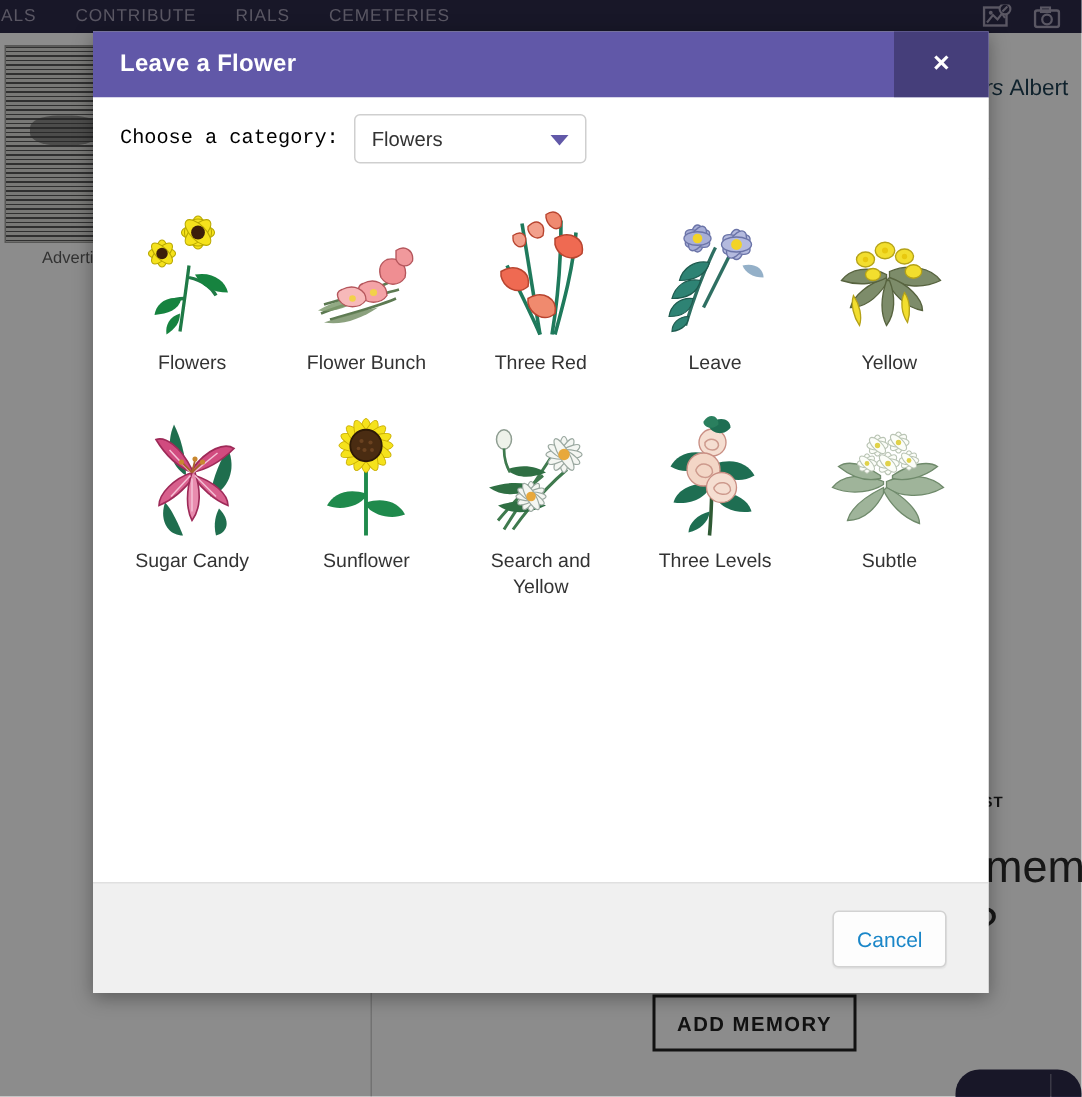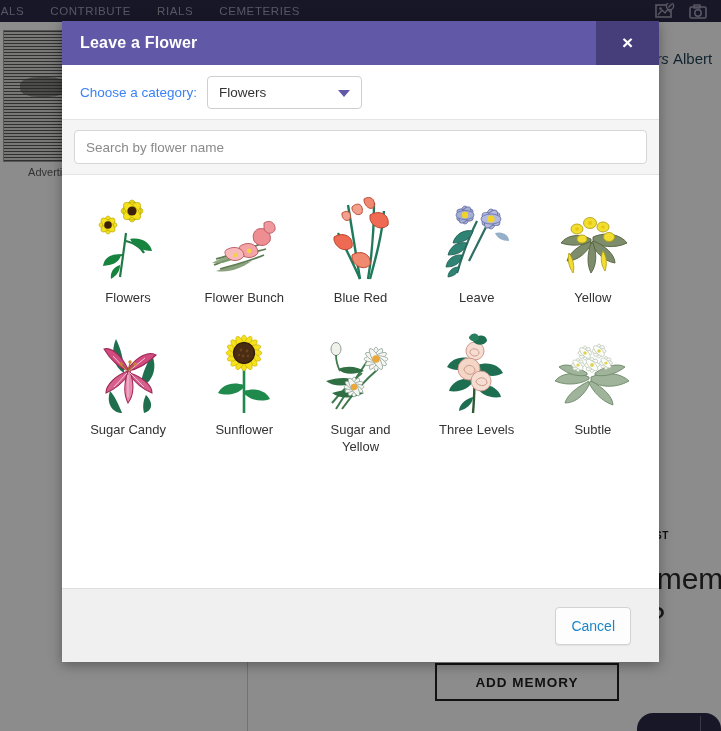--- a/index.html
+++ b/index.html
@@ -54,21 +54,21 @@
     position: absolute; left: 655px; top: 530px;
     font-size: 10px; font-weight: bold; color: #222; letter-spacing: .6px;
     white-space: nowrap;
   }
   .bg-question {
     position: absolute; left: 640px; top: 560px;
     font-size: 30px; color: #2a2a2a; line-height: 1.25; white-space: nowrap;
   }
   .bg-addmemory {
     position: absolute; left: 435px; top: 663px;
-    width: 184px; height: 38px;
+    width: 136px; height: 38px;
     border: 2px solid #222; background: transparent;
     display: flex; align-items: center; justify-content: center;
     font-size: 13.5px; font-weight: bold; letter-spacing: 1px; color: #222;
   }
   .bg-chat {
     position: absolute; left: 637px; top: 713px; width: 84px; height: 30px;
     background: #2c2a4a; border-radius: 16px 16px 0 0;
   }
   .bg-chat-sep {
     position:absolute; left: 700px; top: 716px; width: 1px; height: 16px;
@@ -106,21 +106,21 @@
     width: 63px; height: 44px; background: #453e7a;
     color: #ffffff; font-size: 19px; font-weight: bold;
     display: flex; align-items: center; justify-content: center;
     cursor: pointer; border: none; font-family: "Liberation Sans", sans-serif;
   }
 
   .category-row {
     height: 54px; display: flex; align-items: center;
     padding: 0 18px; flex: 0 0 auto; background: #fff;
   }
-  .category-label { font-size: 13.5px; color: #3b82f6; margin-right: 10px; }
+  .category-label { font-size: 13.5px; color: #000000; margin-right: 10px; font-family: Liberation Mono, monospace; }
   .category-select {
     position: relative; width: 155px; height: 33px;
     border: 1px solid #cfcfcf; border-radius: 4px;
     display: flex; align-items: center; background: #fff;
     cursor: pointer;
   }
   .category-value { font-size: 13.5px; color: #333; padding-left: 11px; }
   .caret {
     position: absolute; right: 11px; top: 50%; margin-top: -2px;
     width: 0; height: 0;
@@ -235,23 +235,20 @@
   </div>
 
   <div class="category-row">
     <span class="category-label">Choose a category:</span>
     <div class="category-select">
       <span class="category-value">Flowers</span>
       <span class="caret"></span>
     </div>
   </div>
 
-  <div class="search-row">
-    <input class="search-input" type="text" placeholder="Search by flower name" style="">
-  </div>
 
   <div class="flower-body">
     <div class="flower-grid">
 
       <div class="flower-cell">
         <svg class="flower-art" viewBox="0 0 96 92">
           <g stroke="#1f7a46" stroke-width="2.2" fill="none">
             <path d="M46 40 C44 56 42 70 40 84"></path>
             <path d="M46 48 C56 50 62 56 64 60"></path>
             <path d="M43 62 C34 62 28 66 26 70"></path>
@@ -313,21 +310,21 @@
             <path d="M72 18 C70 42 64 64 58 86"></path>
             <path d="M26 40 C34 56 42 72 48 86"></path>
           </g>
           <path d="M58 22 C68 16 78 22 76 32 C70 38 60 34 58 26Z" fill="#ef6a52" stroke="#b8442f" stroke-width="1"></path>
           <path d="M22 44 C32 38 42 44 40 54 C33 60 24 55 22 47Z" fill="#ef6a52" stroke="#b8442f" stroke-width="1"></path>
           <path d="M40 62 C50 56 60 62 58 72 C51 78 42 73 40 65Z" fill="#f08a6e" stroke="#b8442f" stroke-width="1"></path>
           <path d="M40 14 C46 8 52 12 50 20 C46 24 41 20 40 16Z" fill="#f2a08c" stroke="#b8442f" stroke-width=".9"></path>
           <path d="M52 6 C58 2 64 6 62 14 C58 18 53 13 52 8Z" fill="#ef8a70" stroke="#b8442f" stroke-width=".9"></path>
           <path d="M30 20 C36 16 40 20 38 26 C34 30 30 25 30 22Z" fill="#f2a08c" stroke="#b8442f" stroke-width=".9"></path>
         </svg>
-        <div class="flower-label">Blue Red</div>
+        <div class="flower-label">Three Red</div>
       </div>
 
       <div class="flower-cell">
         <svg class="flower-art" viewBox="0 0 96 92">
           <g stroke="#2e6f62" stroke-width="2.2" fill="none">
             <path d="M48 28 C40 44 34 60 28 80"></path>
             <path d="M58 32 C52 44 46 56 40 68"></path>
           </g>
           <g fill="#2e8374" stroke="#1d5a4e" stroke-width=".8">
             <path d="M44 38 C34 36 26 42 24 50 C34 50 42 46 44 38Z"></path>
@@ -475,21 +472,21 @@
                 <ellipse rx="3" ry="10" transform="rotate(90)"></ellipse>
               <ellipse rx="3" ry="10" transform="rotate(120)"></ellipse>
                 <ellipse rx="3" ry="10" transform="rotate(150)"></ellipse>
             </g>
           </g>
           <circle cx="64" cy="34" r="3.8" fill="#e8a83c"></circle>
           <circle cx="42" cy="62" r="3.2" fill="#e8a83c"></circle>
           <ellipse cx="24" cy="24" rx="5" ry="6.5" fill="#eef2ea" stroke="#8f9e92" stroke-width="1"></ellipse>
           <path d="M24 30 C24 38 26 42 28 46" stroke="#3f7a4e" stroke-width="1.8" fill="none"></path>
         </svg>
-        <div class="flower-label">Sugar and Yellow</div>
+        <div class="flower-label">Search and Yellow</div>
       </div>
 
       <div class="flower-cell">
         <svg class="flower-art" viewBox="0 0 96 92">
           <path d="M46 20 C46 46 46 66 44 88" stroke="#2f5a34" stroke-width="2.4" fill="none"></path>
           <g fill="#1e6e52">
             <path d="M44 34 C32 30 22 34 18 42 C28 48 40 44 44 38Z"></path>
             <path d="M48 40 C60 36 70 40 74 48 C64 54 52 50 48 44Z"></path>
             <path d="M44 54 C32 52 22 58 20 66 C32 68 42 62 44 56Z"></path>
             <path d="M48 60 C60 58 70 64 72 72 C60 74 50 68 48 62Z"></path>

